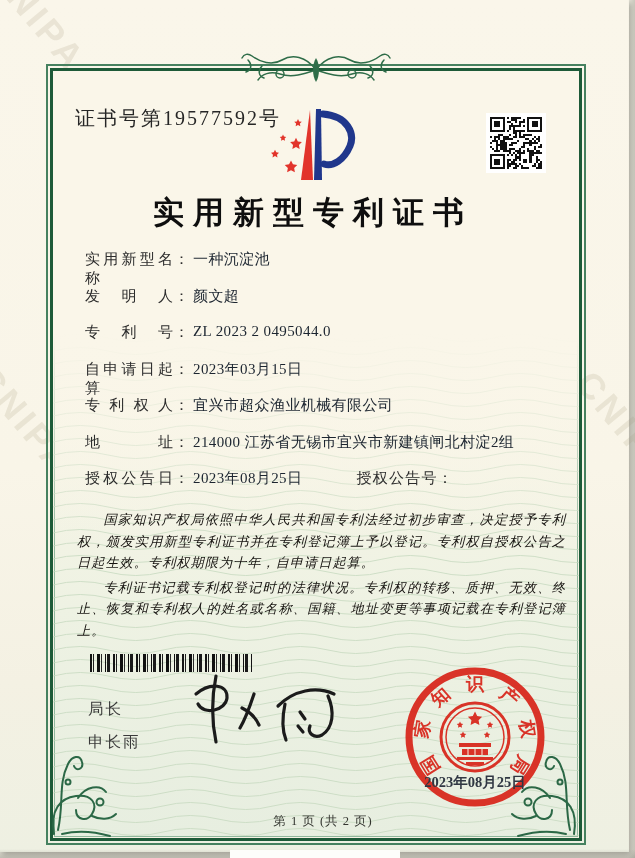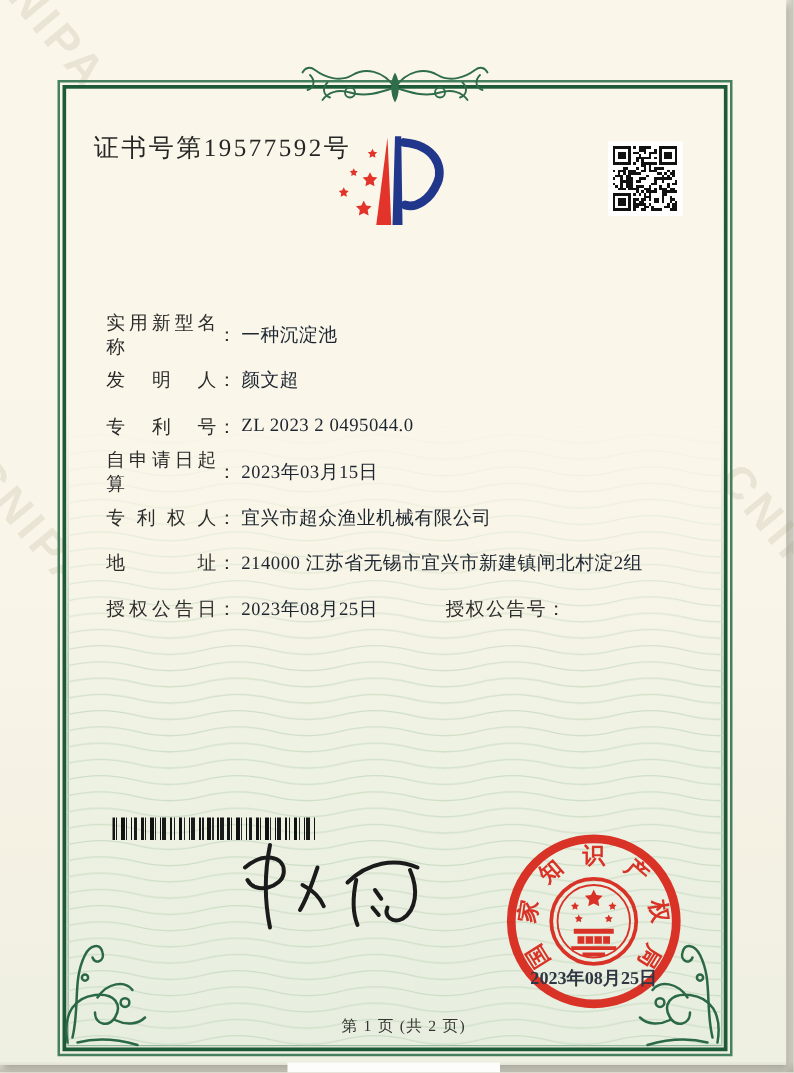--- a/index.html
+++ b/index.html
@@ -47,21 +47,21 @@
 
   .cert-no{position:absolute;left:75px;top:105px;font-size:20px;letter-spacing:2px;color:#262626;}
   .logo{position:absolute;left:250px;top:100px;}
   .qr{position:absolute;left:486px;top:113px;}
   .title{
     position:absolute;left:50px;top:192px;width:526px;text-align:center;
     font-size:31px;font-weight:bold;letter-spacing:9px;color:#0e0e0e;
   }
 
   .fields{position:absolute;left:85px;top:250px;width:470px;}
-  .frow{display:flex;align-items:center;height:36.5px;font-size:15px;color:#23282e;}
+  .frow{display:flex;align-items:flex-start;height:36.5px;font-size:15px;color:#23282e;}
   .flabel{display:inline-block;width:88px;text-align:justify;text-align-last:justify;color:#2c2c2c;}
   .fsep{margin:0 4px 0 1px;color:#2c2c2c;}
   .fvalue{color:#1c2530;letter-spacing:.4px;}
   .frow-double .second{margin-left:54px;display:flex;align-items:baseline;}
   .frow-double .second .flabel{width:80px;}
 
   .legal{position:absolute;left:77px;top:509px;width:489px;
     font-size:13.2px;line-height:21.5px;color:#15120f;font-style:italic;
     text-align:justify;}
   .legal p{margin:0 0 3px 0;text-indent:2em;letter-spacing:1px;}
@@ -396,20 +396,21 @@
       <rect x="3" y="3" width="5" height="5" fill="#fff"></rect>
       <rect x="4" y="4" width="3" height="3" fill="#111"></rect>
       <rect x="20" y="2" width="7" height="7" fill="#111"></rect>
       <rect x="21" y="3" width="5" height="5" fill="#fff"></rect>
       <rect x="22" y="4" width="3" height="3" fill="#111"></rect>
       <rect x="2" y="20" width="7" height="7" fill="#111"></rect>
       <rect x="3" y="21" width="5" height="5" fill="#fff"></rect>
       <rect x="4" y="22" width="3" height="3" fill="#111"></rect>
     </svg>
 
+  <div class="title">实用新型专利证书</div>
 
   <div class="fields">
     <div class="frow">
       <span class="flabel">实用新型名称</span>
         <span class="fsep">：</span>
         <span class="fvalue">一种沉淀池</span>
     </div>
     <div class="frow">
       <span class="flabel">发明人</span>
         <span class="fsep">：</span>
@@ -439,23 +440,31 @@
       <span class="flabel">授权公告日</span>
         <span class="fsep">：</span>
         <span class="fvalue">2023年08月25日</span>
       <span class="second">
         <span class="flabel">授权公告号</span>
           <span class="fsep">：</span>
       </span>
     </div>
   </div>
 
+  <div class="legal">
+    <p>国家知识产权局依照中华人民共和国专利法经过初步审查，决定授予专利权，颁发实用新型专利证书并在专利登记簿上予以登记。专利权自授权公告之日起生效。专利权期限为十年，自申请日起算。</p>
+    <p>专利证书记载专利权登记时的法律状况。专利权的转移、质押、无效、终止、恢复和专利权人的姓名或名称、国籍、地址变更等事项记载在专利登记簿上。</p>
+  </div>
 
   <div class="barcode"></div>
 
+  <div class="director">
+    <div>局长</div>
+    <div>申长雨</div>
+  </div>
 
   <svg class="signature" width="168" height="84" viewBox="0 0 168 84">
     <g fill="none" stroke="#1b1b1b" stroke-width="3.2" stroke-linecap="round" stroke-linejoin="round">
       <path d="M34,8 C30,28 29,50 34,74"></path>
       <path d="M14,26 C28,14 46,16 45,30 C44,42 22,48 16,36"></path>
       <path d="M72,26 C68,38 64,50 58,60"></path>
       <path d="M60,40 C68,44 74,50 77,57"></path>
       <path d="M96,38 C112,22 134,18 152,26"></path>
       <path d="M103,36 C100,50 100,62 104,72"></path>
       <path d="M146,28 C153,44 151,60 140,67 C132,71 125,65 128,58"></path>

